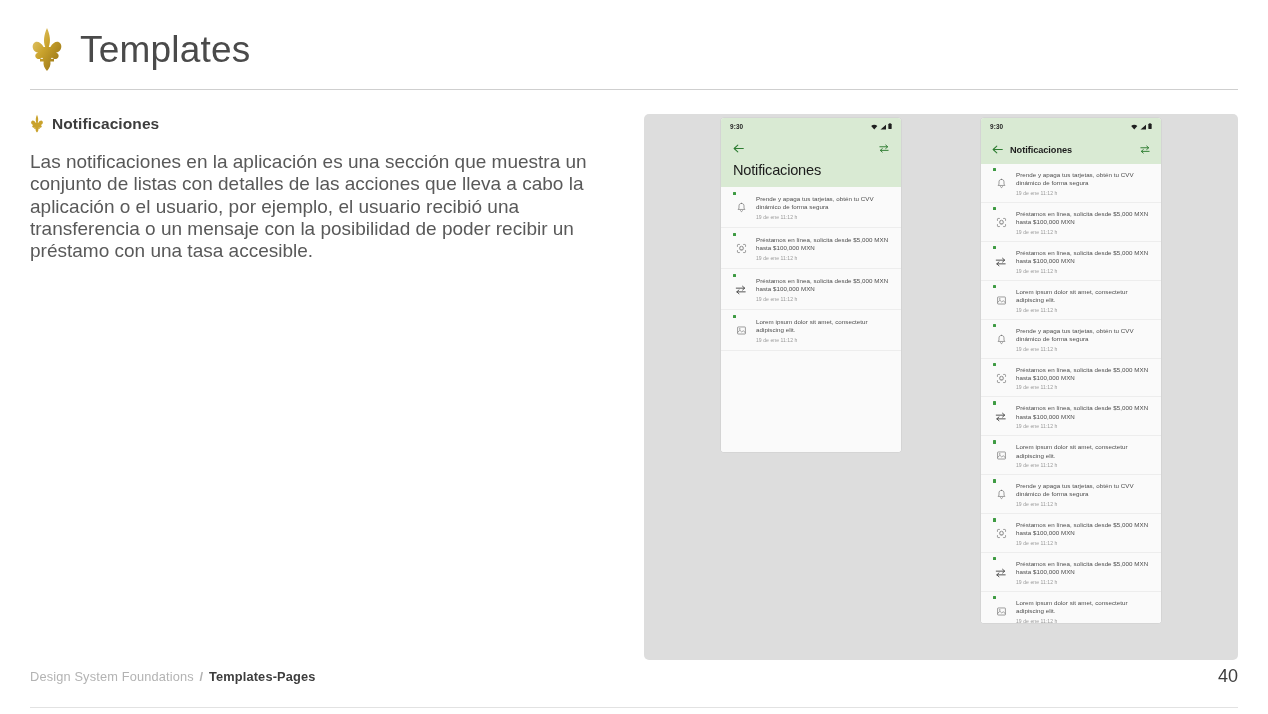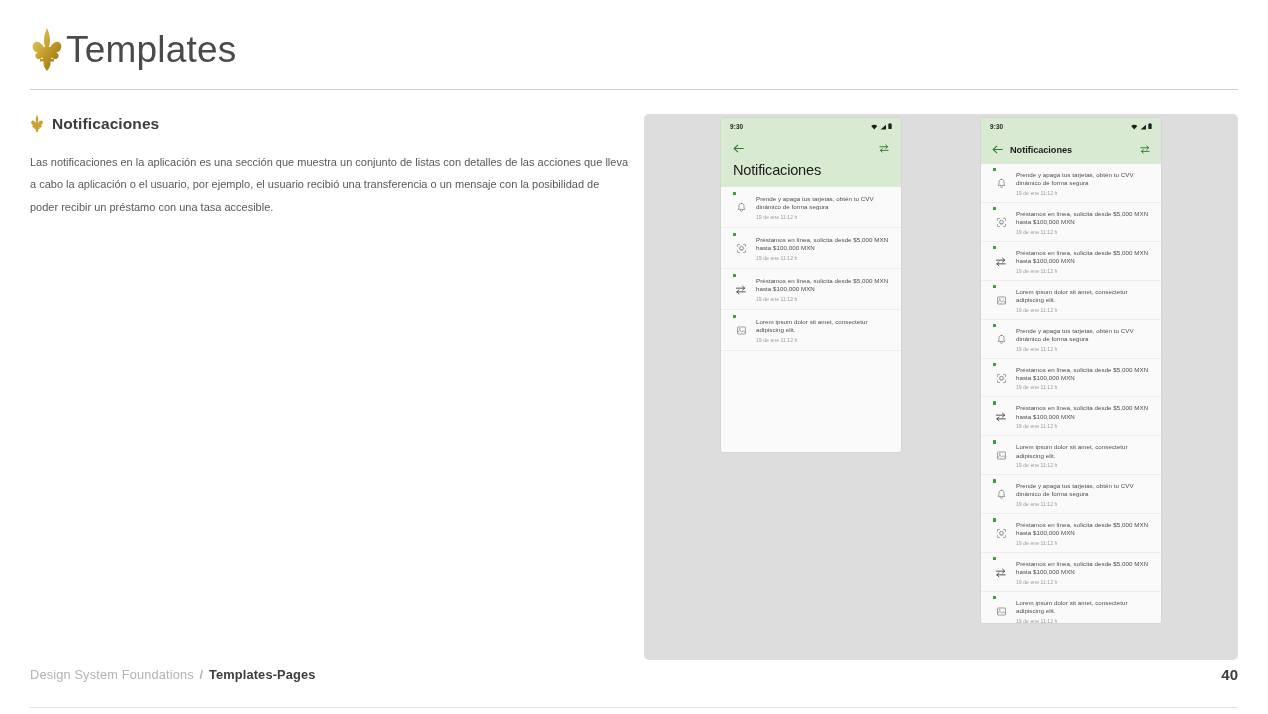--- a/index.html
+++ b/index.html
@@ -7,21 +7,21 @@
     width: 1268px; height: 714px;
     background: #ffffff;
     font-family: "Liberation Sans", sans-serif;
     overflow: hidden;
   }
   .page { position: relative; width: 1268px; height: 714px; }
 
   
   .page-header {
     position: absolute; left: 30px; top: 18px; width: 1208px; height: 62px;
-    display: flex; align-items: center; gap: 2px;
+    display: flex; align-items: center; gap: 16px;
   }
   .fleur-big { width: 34px; height: 46px; display: block; }
   .page-title {
     font-size: 37px; font-weight: 400; color: #4a4a4a; letter-spacing: 0.2px;
     line-height: 1;
   }
   .header-rule {
     position: absolute; left: 30px; top: 89px; width: 1208px; height: 1px;
     background: #cfcfcf;
   }
@@ -30,21 +30,21 @@
   .section-head {
     position: absolute; left: 30px; top: 114px;
     display: flex; align-items: center; gap: 8px;
   }
   .fleur-small { width: 14px; height: 19px; display: block; }
   .section-title {
     font-size: 15.5px; font-weight: 700; color: #3d3d3d; letter-spacing: 0.1px;
   }
   .body-copy {
     position: absolute; left: 30px; top: 151px; width: 600px;
-    font-size: 11px; line-height: 22.3px; color: #595959; font-weight: 400;
+    font-size: 19px; line-height: 22.3px; color: #595959; font-weight: 400;
   }
 
   
   .showcase {
     position: absolute; left: 644px; top: 114px; width: 594px; height: 546px;
     background: #dddddd; border-radius: 5px;
   }
 
   
   .phone {
@@ -112,21 +112,21 @@
     position: absolute; left: 30px; top: 707px; width: 1208px; height: 1px; background: #e2e2e2;
   }
   .footer {
     position: absolute; left: 30px; top: 666px; width: 1208px;
     display: flex; align-items: center; justify-content: space-between;
   }
   .footer-crumb { font-size: 12.8px; letter-spacing: 0.15px; }
   .crumb-muted { color: #b3b3b3; font-weight: 400; }
   .crumb-sep { color: #b3b3b3; font-weight: 700; margin: 0 2px; }
   .crumb-strong { color: #3d3d3d; font-weight: 700; }
-  .footer-page { font-size: 15px; color: #3d3d3d; font-weight: 700; }
+  .footer-page { font-size: 18px; color: #3d3d3d; font-weight: 400; }
 </style>
 </head>
 <body>
 
 <div class="page">
 
   <div class="page-header">
     <svg class="fleur-big" viewBox="0 0 34 46">
       <defs>
         <linearGradient id="gold" x1="0" y1="0" x2="1" y2="1">

